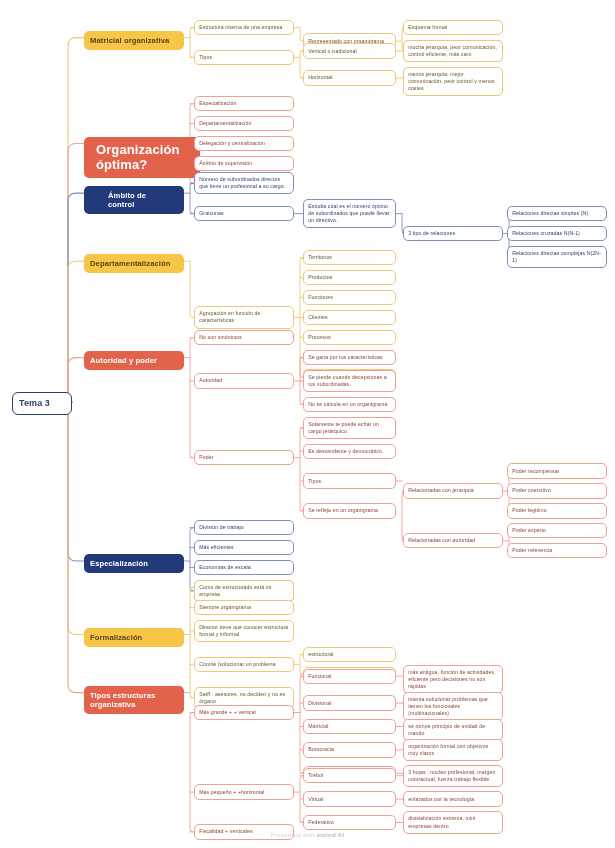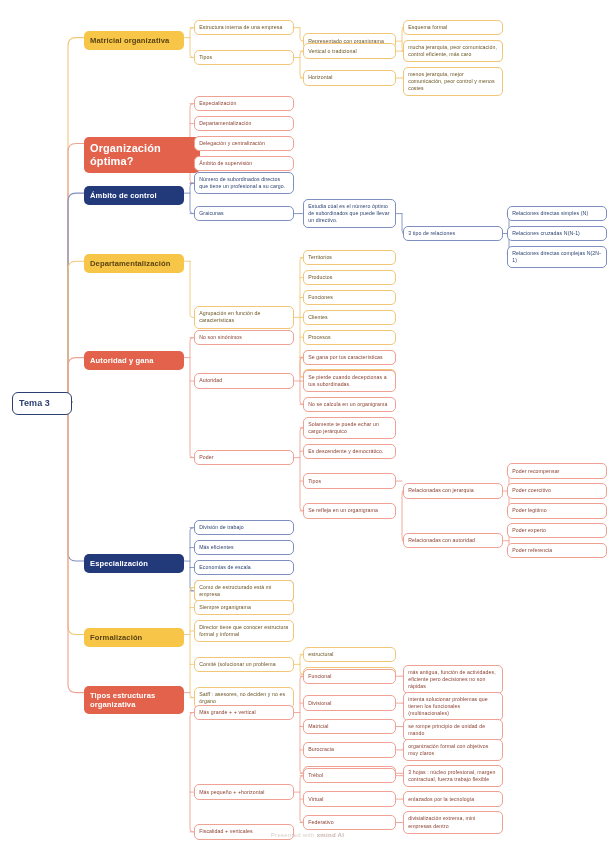--- a/index.html
+++ b/index.html
@@ -229,39 +229,39 @@
       </div>
       <div class="node out out-yellow" style="left: 403px; top: 39.9px; width: 100px; min-height: 22.4px; font-size: 5.2px; padding: 3.2px 4.2px; line-height: 1.35;">
         <span>mucha jerarquía, peor comunicación, control eficiente, más caro</span>
       </div>
       <div class="node out out-yellow" style="left: 303px; top: 70.3px; width: 93px; min-height: 15.4px; font-size: 5.2px; padding: 3.2px 4.2px; line-height: 1.35;">
         <span>Horizontal</span>
       </div>
       <div class="node out out-yellow" style="left: 403px; top: 66.8px; width: 100px; min-height: 22.4px; font-size: 5.2px; padding: 3.2px 4.2px; line-height: 1.35;">
         <span>menos jerarquía, mejor comunicación, peor control y menos costes</span>
       </div>
-      <div class="node fill fill-red" style="left: 84px; top: 136.5px; width: 116px; min-height: 14px; font-size: 11px; padding: 5px 6px; line-height: 1.2;">
+      <div class="node fill fill-red" style="left: 84px; top: 136.5px; width: 116px; min-height: 14px; font-size: 13px; padding: 5px 12px; line-height: 1.2;">
         <span>Organización óptima?</span>
       </div>
       <div class="node out out-red" style="left: 194px; top: 96px; width: 100px; min-height: 15.4px; font-size: 5.2px; padding: 3.2px 4.2px; line-height: 1.35;">
         <span>Especialización</span>
       </div>
       <div class="node out out-red" style="left: 194px; top: 115.9px; width: 100px; min-height: 15.4px; font-size: 5.2px; padding: 3.2px 4.2px; line-height: 1.35;">
         <span>Departamentalización</span>
       </div>
       <div class="node out out-red" style="left: 194px; top: 135.8px; width: 100px; min-height: 15.4px; font-size: 5.2px; padding: 3.2px 4.2px; line-height: 1.35;">
         <span>Delegación y centralización</span>
       </div>
       <div class="node out out-red" style="left: 194px; top: 155.7px; width: 100px; min-height: 15.4px; font-size: 5.2px; padding: 3.2px 4.2px; line-height: 1.35;">
         <span>Ámbito de supervisión</span>
       </div>
       <div class="node out out-red" style="left: 194px; top: 175.6px; width: 100px; min-height: 15.4px; font-size: 5.2px; padding: 3.2px 4.2px; line-height: 1.35;">
         <span>Formalización</span>
       </div>
-      <div class="node fill fill-navy" style="left: 84px; top: 186.15px; width: 100px; min-height: 14px; font-size: 7.6px; padding: 5px 6px; line-height: 1.2;">
+      <div class="node fill fill-navy" style="left: 84px; top: 186.15px; width: 100px; min-height: 14px; font-size: 7.6px; padding: 5px 24px; line-height: 1.2;">
         <span>Ámbito de control</span>
       </div>
       <div class="node out out-navy" style="left: 194px; top: 172px; width: 100px; min-height: 22.4px; font-size: 5.2px; padding: 3.2px 4.2px; line-height: 1.35;">
         <span>Número de subordinados directos que tiene un profesional a su cargo.</span>
       </div>
       <div class="node out out-navy" style="left: 194px; top: 205.9px; width: 100px; min-height: 15.4px; font-size: 5.2px; padding: 3.2px 4.2px; line-height: 1.35;">
         <span>Graicunas</span>
       </div>
       <div class="node out out-navy" style="left: 303px; top: 198.9px; width: 93px; min-height: 29.4px; font-size: 5.2px; padding: 3.2px 4.2px; line-height: 1.35;">
         <span>Estudia cúal es el número óptimo de subordinados que puede llevar un directivo.</span>
@@ -299,21 +299,21 @@
       <div class="node out out-yellow" style="left: 303px; top: 329.6px; width: 93px; min-height: 15.4px; font-size: 5.2px; padding: 3.2px 4.2px; line-height: 1.35;">
         <span>Procesos</span>
       </div>
       <div class="node out out-yellow" style="left: 303px; top: 349.5px; width: 93px; min-height: 15.4px; font-size: 5.2px; padding: 3.2px 4.2px; line-height: 1.35;">
         <span>Horario</span>
       </div>
       <div class="node out out-yellow" style="left: 303px; top: 369.4px; width: 93px; min-height: 15.4px; font-size: 5.2px; padding: 3.2px 4.2px; line-height: 1.35;">
         <span>Proyectos</span>
       </div>
       <div class="node fill fill-red" style="left: 84px; top: 350.6px; width: 100px; min-height: 14px; font-size: 7.6px; padding: 5px 6px; line-height: 1.2;">
-        <span>Autoridad y gana</span>
+        <span>Autoridad y poder</span>
       </div>
       <div class="node out out-red" style="left: 194px; top: 330px; width: 100px; min-height: 15.4px; font-size: 5.2px; padding: 3.2px 4.2px; line-height: 1.35;">
         <span>No son sinónimos</span>
       </div>
       <div class="node out out-red" style="left: 194px; top: 373.3px; width: 100px; min-height: 15.4px; font-size: 5.2px; padding: 3.2px 4.2px; line-height: 1.35;">
         <span>Autoridad</span>
       </div>
       <div class="node out out-red" style="left: 303px; top: 349.9px; width: 93px; min-height: 15.4px; font-size: 5.2px; padding: 3.2px 4.2px; line-height: 1.35;">
         <span>Se gana por tus características</span>
       </div>

